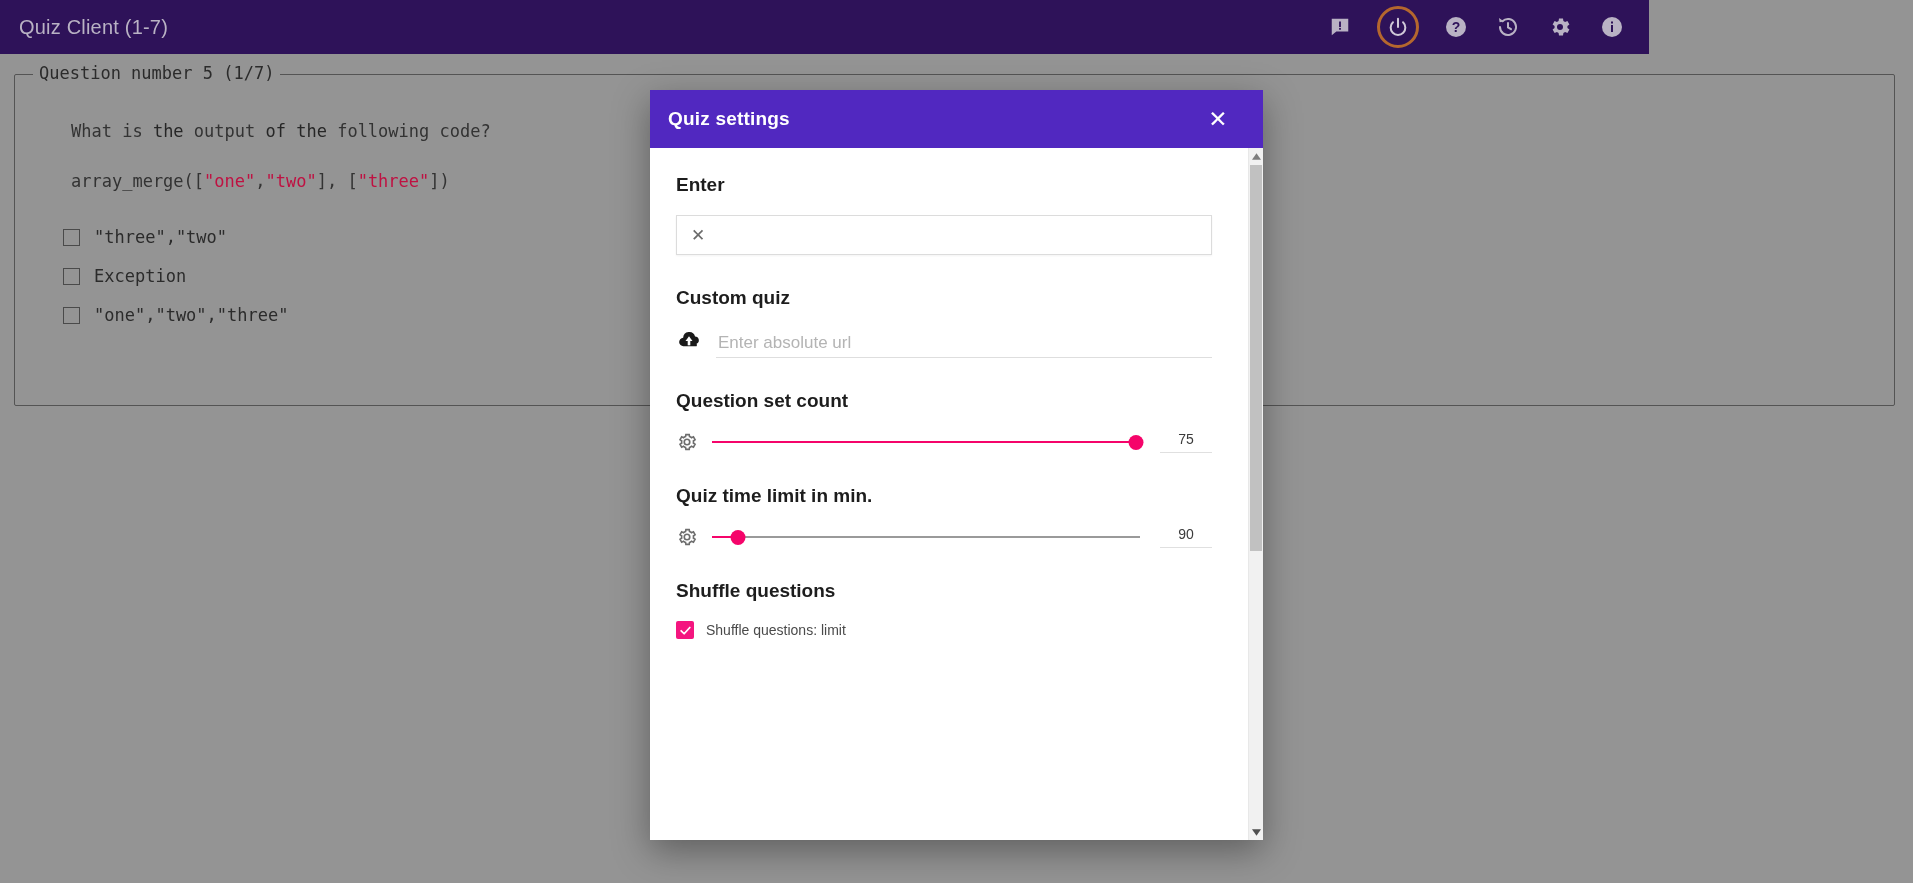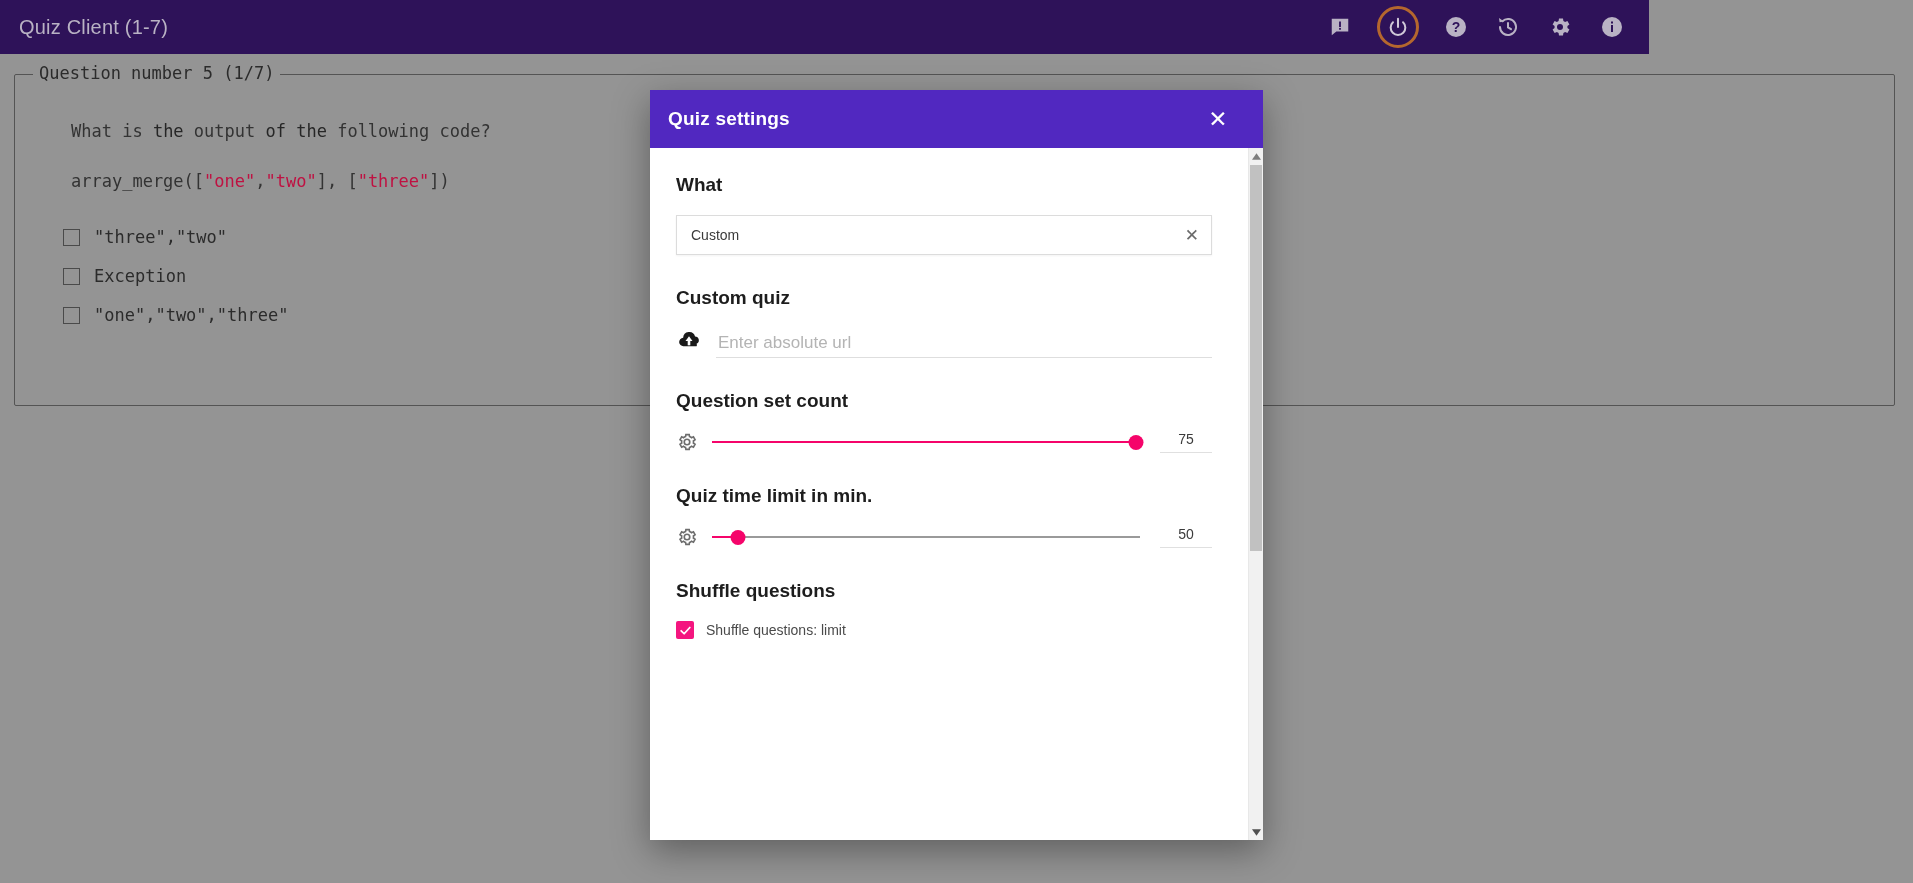--- a/index.html
+++ b/index.html
@@ -256,23 +256,22 @@
   <div class="dialog-header">
     <div class="dialog-title">Quiz settings</div>
     <div class="dialog-header-spacer"></div>
     <div class="dialog-close">✕</div>
   </div>
 
   <div class="dialog-body-wrap">
     <div class="dialog-body">
 
       <div class="sec">
-        <div class="sec-title">What</div>
+        <div class="sec-title">Enter</div>
         <div class="select-field">
-          <span class="select-value">Custom</span>
           <span class="select-clear">✕</span>
         </div>
       </div>
 
       <div class="sec">
         <div class="sec-title">Custom quiz</div>
         <div class="url-row">
           <span class="cloud-ic">
             <svg width="26" height="26" viewBox="0 0 24 24" fill="#1a1a1a">
               <path d="M19 14.5a3.5 3.5 0 0 0-1.4-6.7A5.6 5.6 0 0 0 6.6 9 3.9 3.9 0 0 0 7 16.8h12a2.2 2.2 0 0 0 0-2.3z"></path>
@@ -309,21 +308,21 @@
             <svg width="22" height="22" viewBox="0 0 24 24" fill="none" stroke="#6d6d6d" stroke-width="1.8">
               <path d="M19 13.2a7.4 7.4 0 0 0 0-2.4l1.8-1.3-1.8-3.1-2.1.9a7.3 7.3 0 0 0-2.1-1.2L14.4 4h-3.6l-.4 2.1a7.3 7.3 0 0 0-2.1 1.2l-2.1-.9-1.8 3.1L6.2 10.8a7.4 7.4 0 0 0 0 2.4l-1.8 1.3 1.8 3.1 2.1-.9a7.3 7.3 0 0 0 2.1 1.2l.4 2.1h3.6l.4-2.1a7.3 7.3 0 0 0 2.1-1.2l2.1.9 1.8-3.1z"></path>
               <circle cx="12" cy="12" r="3"></circle>
             </svg>
           </span>
           <span class="slider" id="slider-time">
             <span class="slider-track"></span>
             <span class="slider-fill" style="width: 6%;"></span>
             <span class="slider-thumb" style="left: 6%;"></span>
           </span>
-          <span class="slider-value">50</span>
+          <span class="slider-value">90</span>
         </div>
       </div>
 
       <div class="sec">
         <div class="sec-title">Shuffle questions</div>
         <div class="check-row">
           <span class="check-box">
             <svg width="13" height="13" viewBox="0 0 24 24" fill="none" stroke="#ffffff" stroke-width="3.2" stroke-linecap="round" stroke-linejoin="round">
               <polyline points="4,12.5 9.5,18 20,6.5"></polyline>
             </svg>

